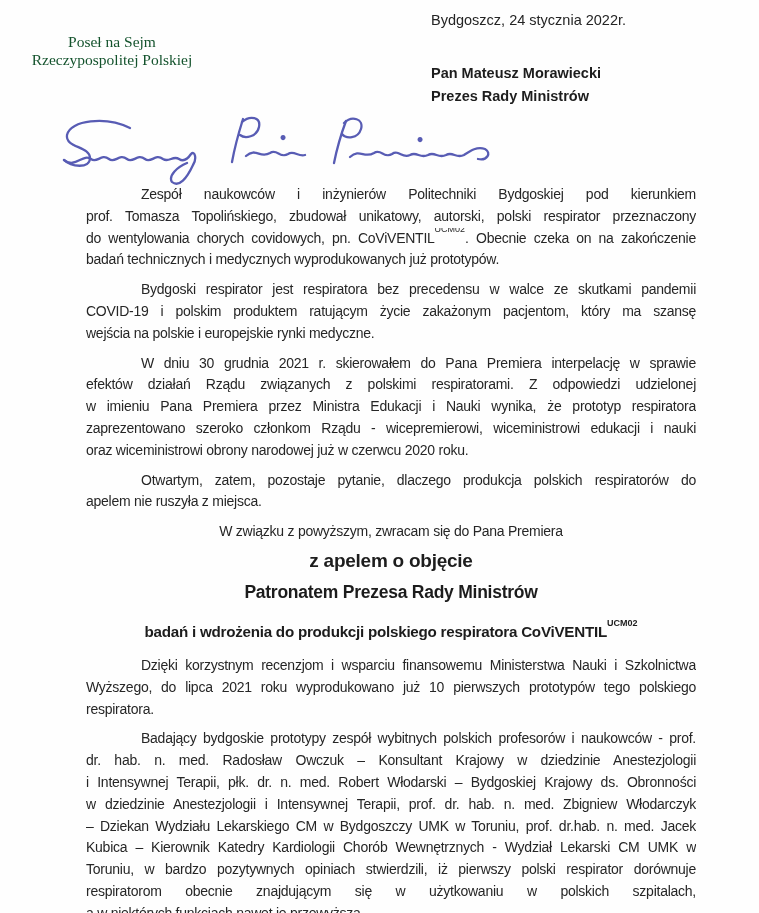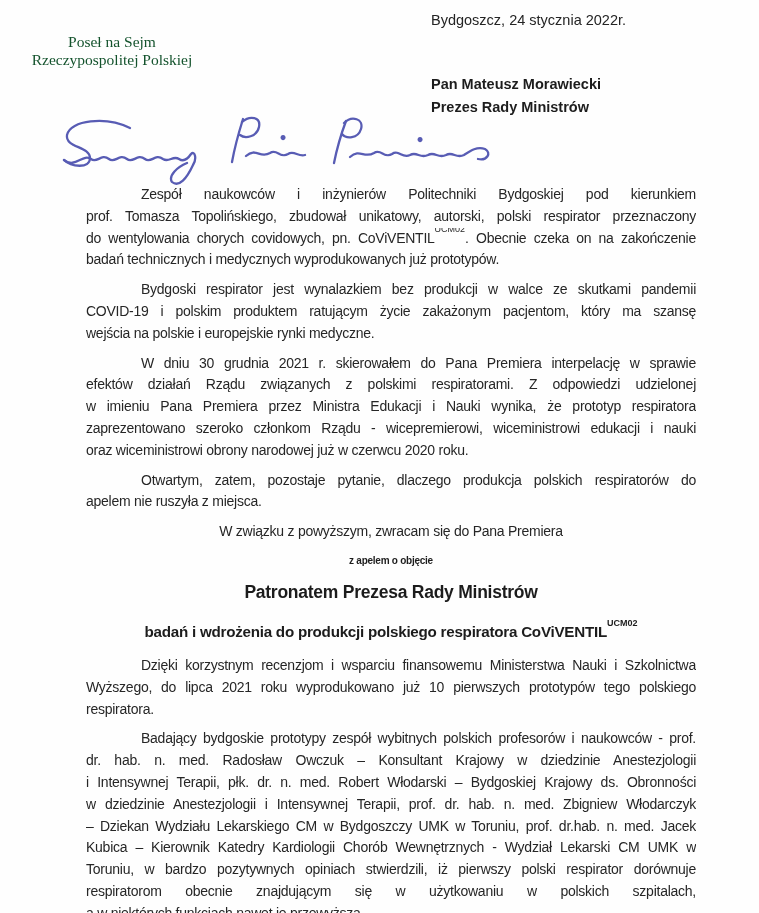--- a/index.html
+++ b/index.html
@@ -24,21 +24,21 @@
     left: 8px; top: 33px;
     width: 208px;
     text-align: center;
     font-family: "Liberation Serif", serif;
     font-size: 15.5px;
     line-height: 18px;
     color: #14532d;
   }
   .recipient-block {
     position: absolute;
-    left: 431px; top: 73px;
+    left: 431px; top: 62px;
     font-size: 14.5px;
     font-weight: bold;
     line-height: 23px;
     color: #1d1d1d;
   }
   .handwriting {
     position: absolute;
     left: 30px; top: 114px;
     width: 520px; height: 76px;
   }
@@ -76,21 +76,21 @@
     letter-spacing: 0;
   }
   .appeal { margin: 0 0 11px 0; }
   .appeal-intro {
     text-align: center;
     margin: 4px 0 7px 0;
   }
   .appeal-l1 {
     text-align: center;
     font-weight: bold;
-    font-size: 10px;
+    font-size: 19px;
     line-height: 22px;
     margin: 0 0 7px 0;
     color: #1d1d1d;
   }
   .appeal-l2 {
     text-align: center;
     font-weight: bold;
     font-size: 17.5px;
     line-height: 26px;
     margin: 0 0 15px 0;
@@ -144,21 +144,21 @@
   <div class="letter-body">
 
     <div>
         <div class="para">
           <div class="line first">Zespół naukowców i inżynierów Politechniki Bydgoskiej pod kierunkiem</div>
           <div class="line">prof. Tomasza Topolińskiego, zbudował unikatowy, autorski, polski respirator przeznaczony</div>
           <div class="line">do wentylowania chorych covidowych, pn. CoViVENTIL<sup>UCM02</sup>. Obecnie czeka on na zakończenie</div>
           <div class="line final">badań technicznych i medycznych wyprodukowanych już prototypów.</div>
         </div>
         <div class="para">
-          <div class="line first">Bydgoski respirator jest wynalazkiem bez produkcji w walce ze skutkami pandemii</div>
+          <div class="line first">Bydgoski respirator jest respiratora bez precedensu w walce ze skutkami pandemii</div>
           <div class="line">COVID-19 i polskim produktem ratującym życie zakażonym pacjentom, który ma szansę</div>
           <div class="line final">wejścia na polskie i europejskie rynki medyczne.</div>
         </div>
         <div class="para">
           <div class="line first">W dniu 30 grudnia 2021 r. skierowałem do Pana Premiera interpelację w sprawie</div>
           <div class="line">efektów działań Rządu związanych z polskimi respiratorami. Z odpowiedzi udzielonej</div>
           <div class="line">w imieniu Pana Premiera przez Ministra Edukacji i Nauki wynika, że prototyp respiratora</div>
           <div class="line">zaprezentowano szeroko członkom Rządu - wicepremierowi, wiceministrowi edukacji i nauki</div>
           <div class="line final">oraz wiceministrowi obrony narodowej już w czerwcu 2020 roku.</div>
         </div>

